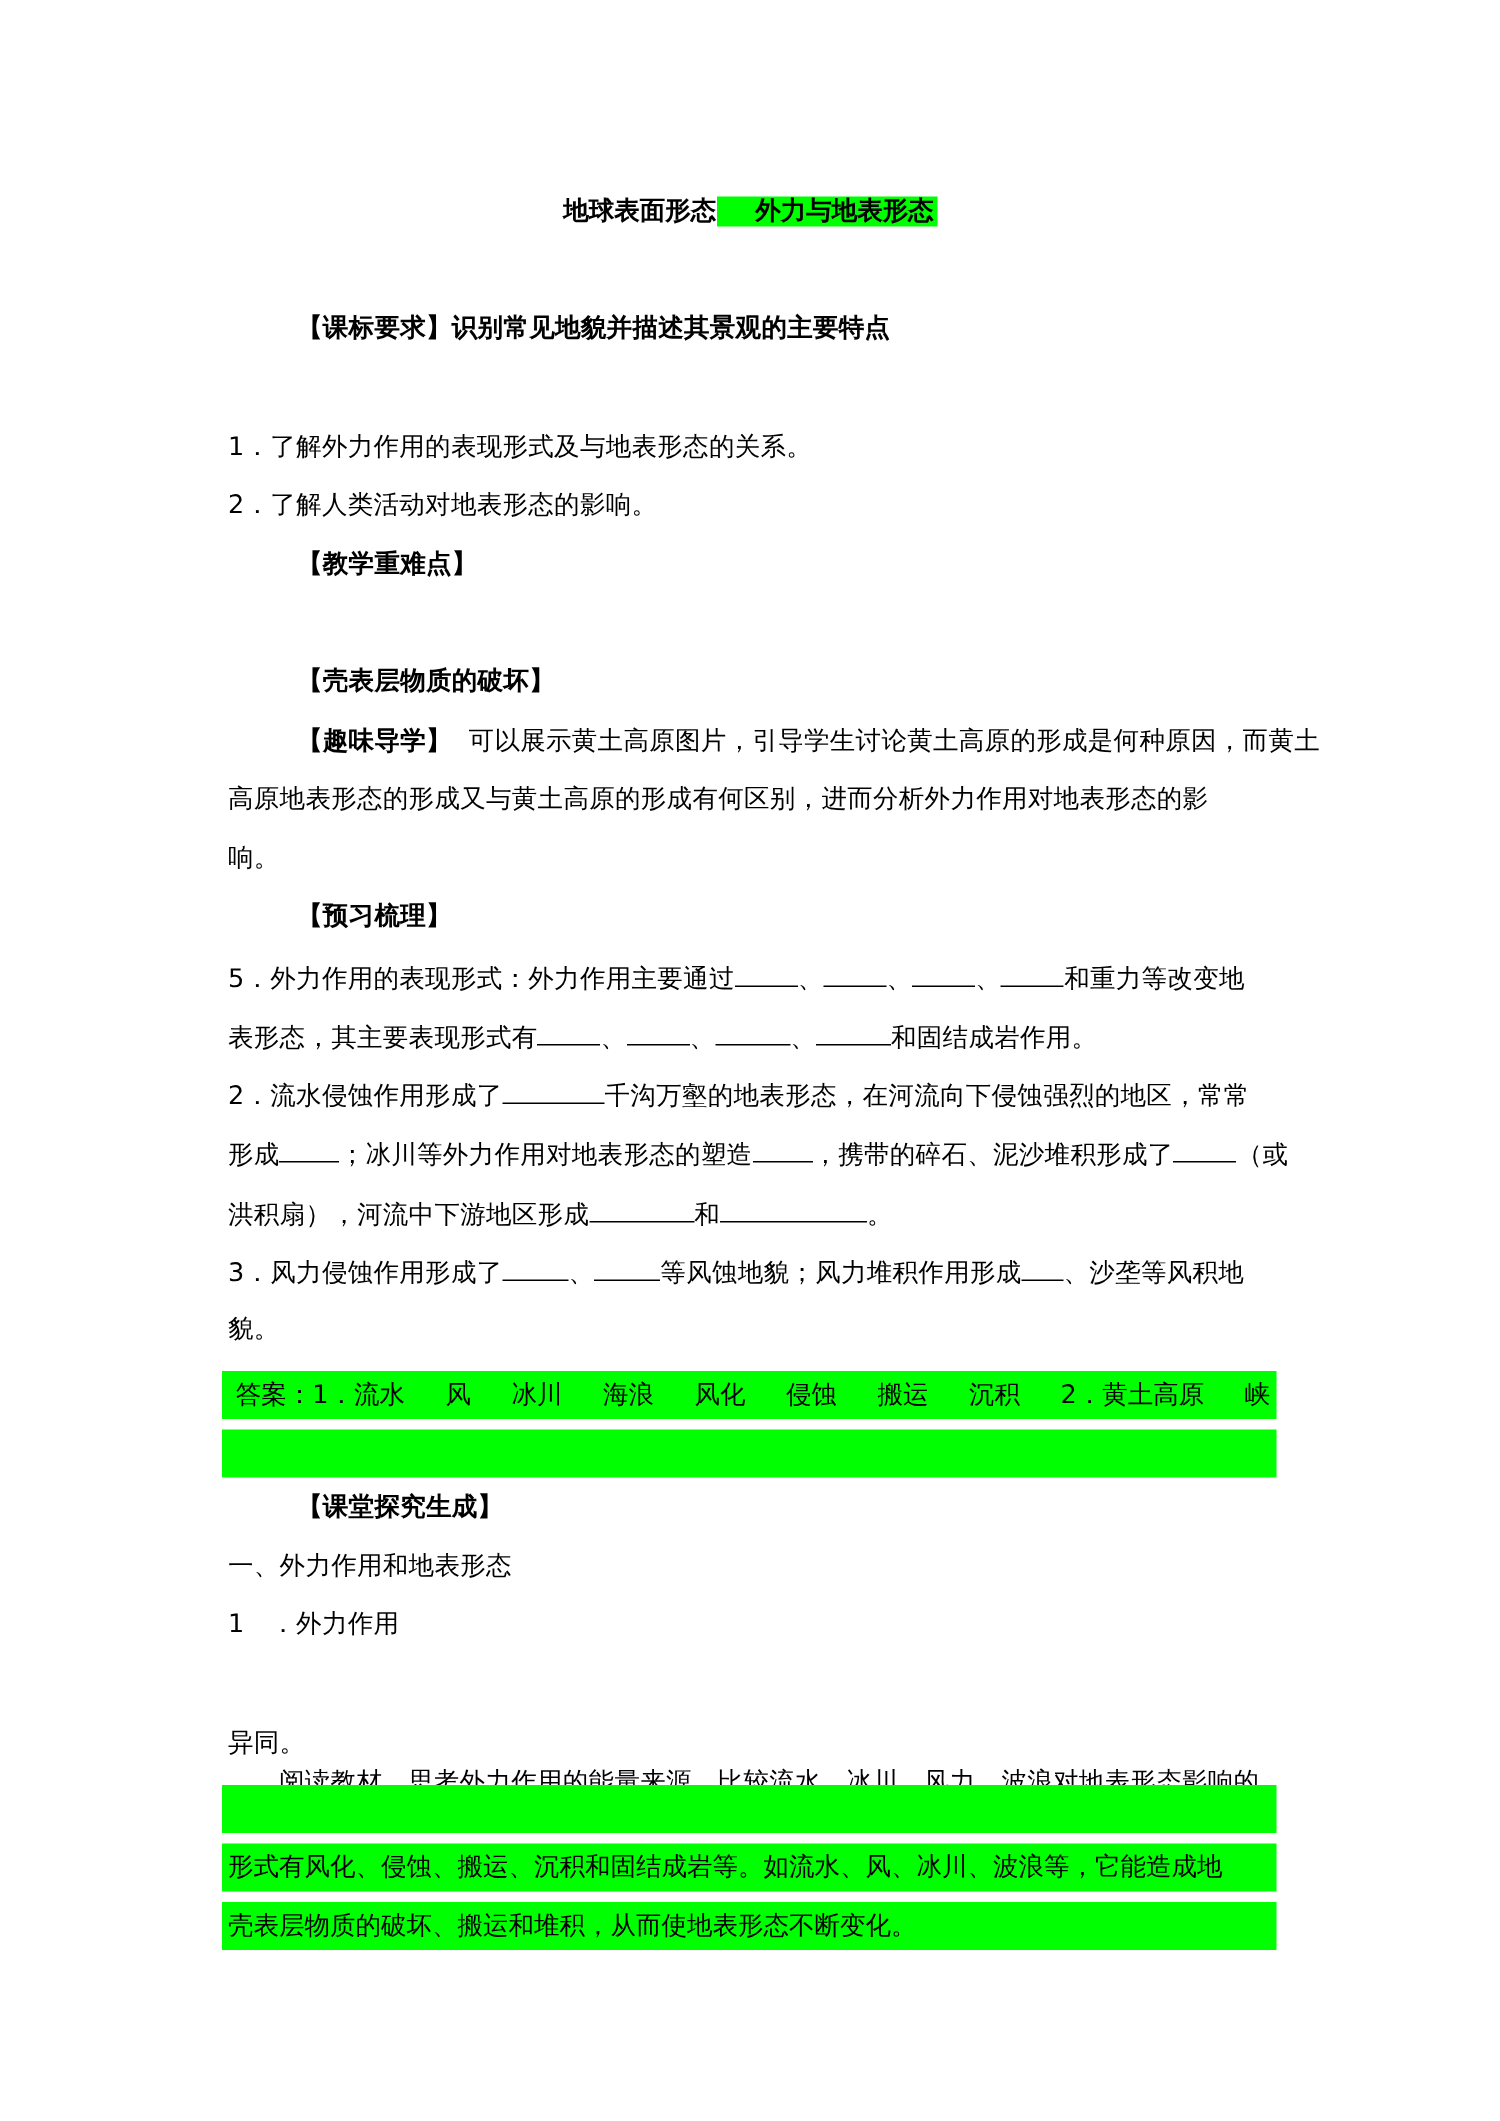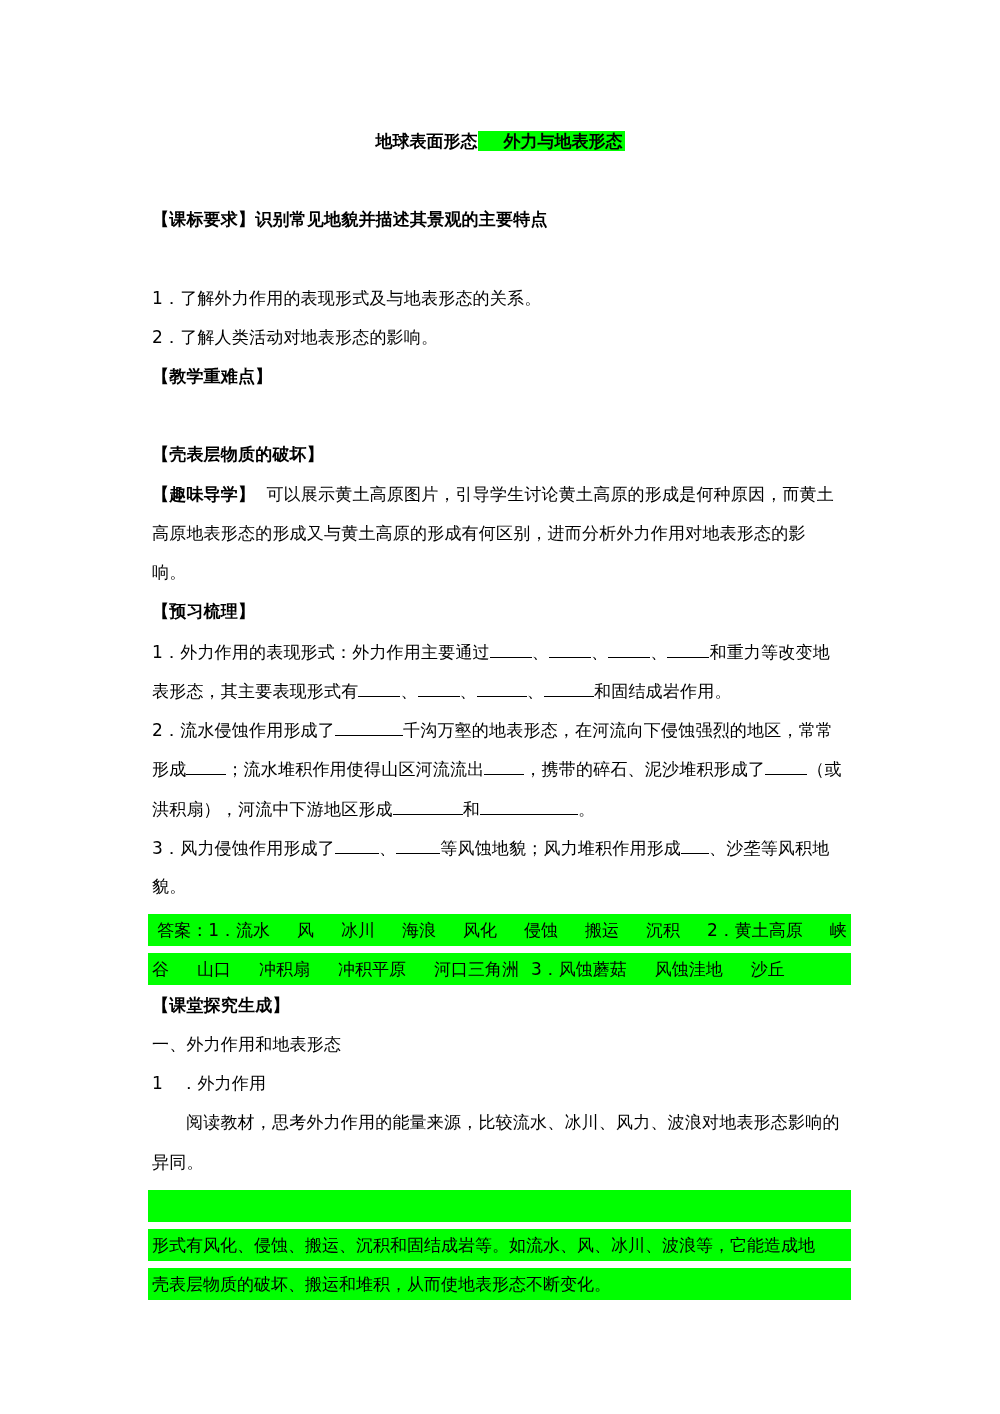--- a/index.html
+++ b/index.html
@@ -1,21 +1,21 @@
 <!DOCTYPE html>
 <html><head>
 <meta charset="utf-8">
 <style>
   html, body { margin: 0; padding: 0; background: #ffffff; }
   body { width: 1000px; height: 1414px; position: relative; overflow: hidden;
          font-family: "DejaVu Sans", "Liberation Sans", sans-serif; color: #000; }
   .page { position: absolute; left: 0; top: 0; width: 1000px; height: 1414px; padding-left: 32px; }
   .line { position: absolute; left: 152px; width: 700px; font-size: 17px; line-height: 24px;
           white-space: nowrap; letter-spacing: 0.2px; }
-  .bold { font-weight: bold; }
+  .bold { font-weight: bold; margin-left: 46px; }
   .title { position: absolute; top: 128px; left: 0; width: 1000px; text-align: center;
            font-size: 17px; font-weight: bold; line-height: 26px; }
   .title .hl { background: #00ff00; padding: 0 2px 0 26px; }
   .blank { display: inline-block; border-bottom: 1.5px solid #000; height: 18px; vertical-align: baseline; }
   .band { position: absolute; left: 148px; width: 703px; height: 32px; background: #00ff00; }
   .band-text { position: absolute; left: 152px; width: 700px; font-size: 17px; line-height: 32px;
                white-space: nowrap; }
   .answer-items span { display: inline-block; margin-right: 27px; }
   .indent { padding-left: 34px; }
 </style>
@@ -41,31 +41,31 @@
 
   <div class="line" style="top:482px">
     <span class="bold">【趣味导学】</span><span style="white-space:pre">  可以展示黄土高原图片，引导学生讨论黄土高原的形成是何种原因，而黄土</span>
   </div>
   <div class="line" style="top:521px">高原地表形态的形成又与黄土高原的形成有何区别，进而分析外力作用对地表形态的影</div>
   <div class="line" style="top:560px">响。</div>
 
   <div class="line bold" style="top:599px">【预习梳理】</div>
 
   <div class="line" style="top:639px">
-    <span>1．外力作用的表现形式：外力作用主要通过</span><span class="blank" style="width:42px"></span><span>、</span><span class="blank" style="width:42px"></span><span>、</span><span class="blank" style="width:42px"></span><span>、</span><span class="blank" style="width:42px"></span><span>和重力等改变地</span>
+    <span>5．外力作用的表现形式：外力作用主要通过</span><span class="blank" style="width:42px"></span><span>、</span><span class="blank" style="width:42px"></span><span>、</span><span class="blank" style="width:42px"></span><span>、</span><span class="blank" style="width:42px"></span><span>和重力等改变地</span>
   </div>
   <div class="line" style="top:678px">
     <span>表形态，其主要表现形式有</span><span class="blank" style="width:42px"></span><span>、</span><span class="blank" style="width:42px"></span><span>、</span><span class="blank" style="width:50px"></span><span>、</span><span class="blank" style="width:50px"></span><span>和固结成岩作用。</span>
   </div>
 
   <div class="line" style="top:717px">
     <span>2．流水侵蚀作用形成了</span><span class="blank" style="width:68px"></span><span>千沟万壑的地表形态，在河流向下侵蚀强烈的地区，常常</span>
   </div>
   <div class="line" style="top:756px">
-    <span>形成</span><span class="blank" style="width:40px"></span><span>；流水堆积作用使得山区河流流出</span><span class="blank" style="width:40px"></span><span>，携带的碎石、泥沙堆积形成了</span><span class="blank" style="width:42px"></span><span>（或</span>
+    <span>形成</span><span class="blank" style="width:40px"></span><span>；冰川等外力作用对地表形态的塑造</span><span class="blank" style="width:40px"></span><span>，携带的碎石、泥沙堆积形成了</span><span class="blank" style="width:42px"></span><span>（或</span>
   </div>
   <div class="line" style="top:796px">
     <span>洪积扇），河流中下游地区形成</span><span class="blank" style="width:70px"></span><span>和</span><span class="blank" style="width:98px"></span><span>。</span>
   </div>
 
   <div class="line" style="top:835px">
     <span>3．风力侵蚀作用形成了</span><span class="blank" style="width:44px"></span><span>、</span><span class="blank" style="width:44px"></span><span>等风蚀地貌；风力堆积作用形成</span><span class="blank" style="width:28px"></span><span>、沙垄等风积地</span>
   </div>
   <div class="line" style="top:874px">貌。</div>
 
@@ -77,28 +77,25 @@
     <span>海浪</span>
     <span>风化</span>
     <span>侵蚀</span>
     <span>搬运</span>
     <span>沉积</span>
     <span>2．黄土高原</span>
     <span style="margin-right:0">峡</span>
   </div>
 
   <div class="band" style="top:953px"></div>
-  <div class="band-text answer-items" style="top:953px">
-    <span style="margin-right:28px">谷</span><span style="margin-right:28px">山口</span><span style="margin-right:28px">冲积扇</span><span style="margin-right:28px">冲积平原</span><span style="margin-right:12px">河口三角洲</span><span style="margin-right:28px">3．风蚀蘑菇</span><span style="margin-right:28px">风蚀洼地</span><span>沙丘</span>
-  </div>
 
   <div class="line bold" style="top:993px">【课堂探究生成】</div>
   <div class="line" style="top:1032px">一、外力作用和地表形态</div>
   <div class="line" style="top:1071px">1　．外力作用</div>
-  <div class="line indent" style="top:1110px">阅读教材，思考外力作用的能量来源，比较流水、冰川、风力、波浪对地表形态影响的</div>
+  <div class="line indent" style="top:1176px">阅读教材，思考外力作用的能量来源，比较流水、冰川、风力、波浪对地表形态影响的</div>
   <div class="line" style="top:1150px">异同。</div>
 
   <div class="band" style="top:1190px"></div>
   <div class="band" style="top:1229px"></div>
   <div class="band-text" style="top:1229px">形式有风化、侵蚀、搬运、沉积和固结成岩等。如流水、风、冰川、波浪等，它能造成地</div>
   <div class="band" style="top:1268px"></div>
   <div class="band-text" style="top:1268px">壳表层物质的破坏、搬运和堆积，从而使地表形态不断变化。</div>
 
 </div>
 

